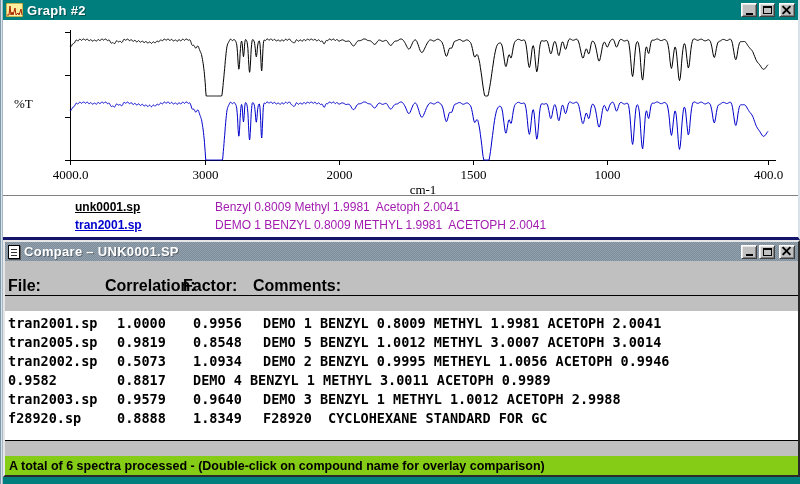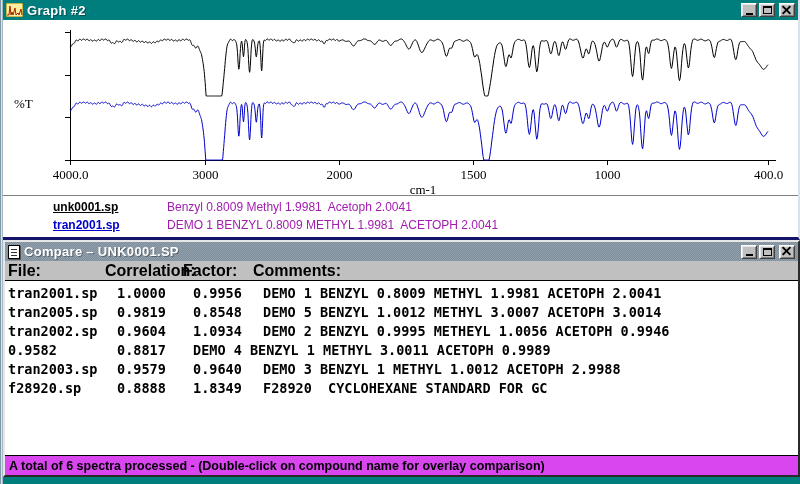--- a/index.html
+++ b/index.html
@@ -51,48 +51,48 @@
     background:#fff; border-bottom:3px solid #14146a; border-right:2px solid #d9e2e8;
   }
   .graph-client { position:absolute; left:0; top:20px; right:0; bottom:3px; background:#fff; }
   #spectra-svg { display:block; }
   .legend {
     position:absolute; left:0; bottom:0; right:0; height:39px; background:#fff;
     border-top:1px solid #808080; box-shadow:inset 0 1px 0 #ffffff; padding-top:2px;
   }
   .legend-row { height:18px; display:flex; align-items:center; font-size:12px; }
   .legend-file {
-    width:164px; padding-left:50px; font-weight:bold; text-decoration:underline;
+    width:212px; padding-left:72px; font-weight:bold; text-decoration:underline;
     white-space:pre; cursor:pointer;
   }
   .legend-row.series-1 .legend-file { color:#0000cc; }
   .legend-desc { white-space:pre; color:#a21caf; }
 
   
   .compare-window {
     position:absolute; left:3px; top:240px; width:797px; height:237px;
     background:#c0c0c0; display:flex; flex-direction:column;
-    border:2px solid; border-color:#e6e6e6 #2a2a2a #2a2a2a #e6e6e6;
+    border:2px solid; border-color:#e6e6e6 #2a2a2a #2a2a2a #e6e6e6;gap:15px;
   }
   .compare-header {
     height:20px; display:grid; grid-template-columns:97px 78px 70px 1fr;
     align-items:center; padding-left:3px; font-weight:bold; font-size:16px;
     background:#c0c0c0; border-bottom:1px solid #000;
   }
   .compare-list {
     flex:1; background:#fff; border-bottom:1px solid #000;
     font-family:"DejaVu Sans Mono", monospace; font-weight:bold; font-size:13.5px;
     padding-top:3px; overflow:hidden;
   }
   .compare-row {
     display:grid; grid-template-columns:109px 76px 70px 1fr;
     padding-left:3px; height:19px; line-height:19px; white-space:pre;
   }
   .compare-status {
-    height:19px; background:#d946ef; display:flex; align-items:center;
+    height:19px; background:#84cc16; display:flex; align-items:center;
     padding-left:4px; font-weight:bold; font-size:12.5px; white-space:nowrap;
   }
 
   .doc-icon {
     width:12px; height:14px; background:#fff; border:1px solid #000; position:relative;
     box-shadow:1px 1px 0 #555;
   }
   .doc-icon::before {
     content:""; position:absolute; left:2px; top:3px; width:6px; height:1px;
     background:#333; box-shadow:0 3px 0 #333, 0 6px 0 #333;
@@ -181,21 +181,21 @@
   <div class="compare-header">
     <span>File:</span>
     <span>Correlation:</span>
     <span>Factor:</span>
     <span>Comments:</span>
   </div>
 
   <div class="compare-list" id="compare-list">
       <div class="compare-row"><span>tran2001.sp</span><span>1.0000</span><span>0.9956</span><span>DEMO 1 BENZYL 0.8009 METHYL 1.9981 ACETOPH 2.0041</span></div>
       <div class="compare-row"><span>tran2005.sp</span><span>0.9819</span><span>0.8548</span><span>DEMO 5 BENZYL 1.0012 METHYL 3.0007 ACETOPH 3.0014</span></div>
-      <div class="compare-row"><span>tran2002.sp</span><span>0.9604</span><span>1.0934</span><span>DEMO 2 BENZYL 0.9995 METHEYL 1.0056 ACETOPH 0.9946</span></div>
+      <div class="compare-row"><span>tran2002.sp</span><span>0.5073</span><span>1.0934</span><span>DEMO 2 BENZYL 0.9995 METHEYL 1.0056 ACETOPH 0.9946</span></div>
       <div class="compare-row"><span>0.9582</span><span>0.8817</span><span>DEMO 4 BENZYL 1 METHYL 3.0011 ACETOPH 0.9989</span></div>
       <div class="compare-row"><span>tran2003.sp</span><span>0.9579</span><span>0.9640</span><span>DEMO 3 BENZYL 1 METHYL 1.0012 ACETOPH 2.9988</span></div>
       <div class="compare-row"><span>f28920.sp</span><span>0.8888</span><span>1.8349</span><span>F28920  CYCLOHEXANE STANDARD FOR GC</span></div>
     </div>
 
   <div class="compare-status">
     <span>A total of 6 spectra processed - (Double-click on compound name for overlay comparison)</span>
   </div>
 </div>
 

